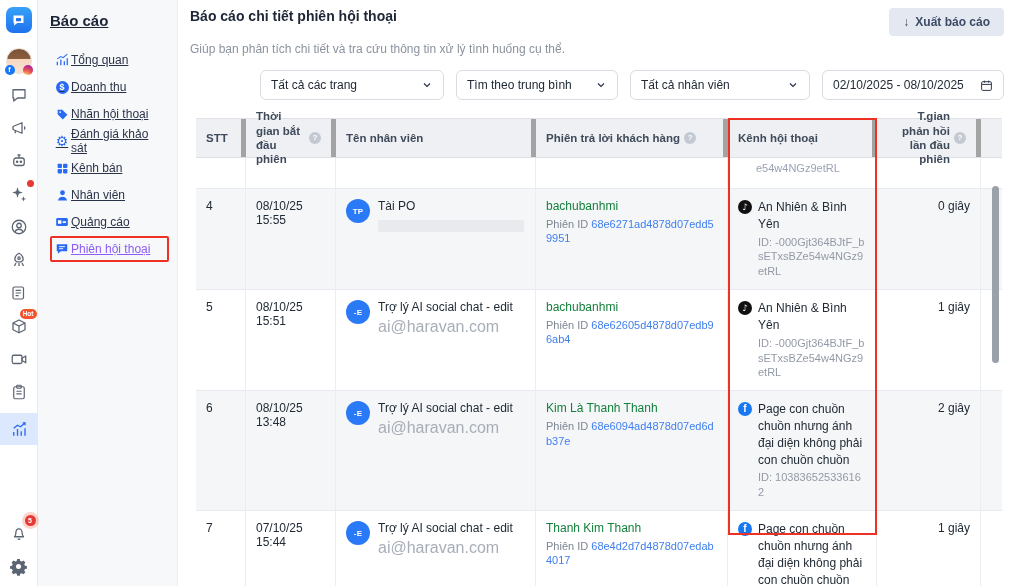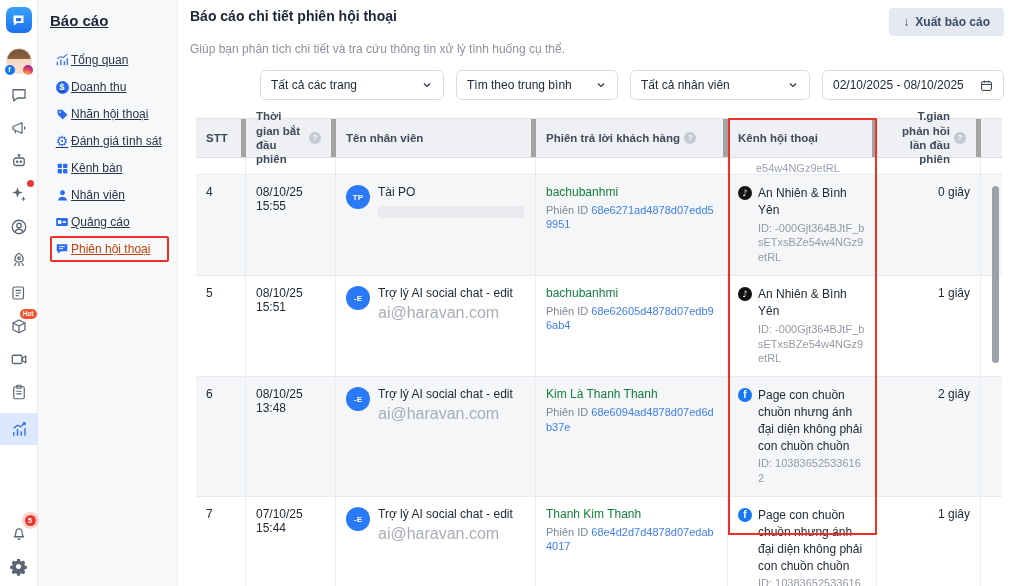--- a/index.html
+++ b/index.html
@@ -27,21 +27,21 @@
     color:#fff; font-size:7px; font-weight:bold; display:flex; align-items:center; justify-content:center;
     box-shadow:0 0 0 3px rgba(244,83,46,.25); }
   .spacer { flex:1 1 auto; }
 
   
   .sidebar { width:140px; height:586px; background:#f7f8fa; border-right:1px solid #eceef2; padding:10px 8px 0 12px; flex:0 0 140px; }
   .sidebar-title { font-size:15px; font-weight:bold; color:#1d2636; margin:2px 0 18px;text-decoration:underline; }
   .side-item { display:flex; align-items:center; gap:2px; height:26px; margin-bottom:1px; font-size:12px; color:#2a3347;
     border:2px solid transparent; border-radius:2px; padding:0 3px; cursor:pointer;text-decoration:underline; }
   .side-item .mini { width:14px; height:14px; flex:0 0 14px; display:flex; align-items:center; justify-content:center; }
-  .side-item.active { color:#c2410c; }
+  .side-item.active { color:#8b5cf6; }
   .side-item.boxed { border-color:#ee3124; }
   .mini svg { display:block; }
   .mini .dollar { width:13px; height:13px; border-radius:50%; background:#2a6af3; color:#fff; font-size:9px; font-weight:bold;
     display:flex; align-items:center; justify-content:center; }
   .mini .gearglyph { color:#2a6af3; font-size:14px; line-height:1; font-family:"DejaVu Sans",sans-serif; }
 
   
   .main { flex:1 1 auto; position:relative; padding:8px 0 0 12px; }
   .main-header { display:flex; justify-content:space-between; align-items:flex-start; padding-right:20px; }
   .page-title { font-size:14px; font-weight:bold; color:#1d2636; }
@@ -77,21 +77,21 @@
   .sess-label { color:#7d8694; }
   .sess-id { color:#4080ee; text-decoration:none; word-break:break-all; cursor:pointer; }
   .ch-icon { width:14px; height:14px; border-radius:50%; flex:0 0 14px; margin-top:1px; position:relative;
     display:flex; align-items:center; justify-content:center; }
   .ch-icon.tiktok { background:#111; color:#fff; font-size:9px; font-family:"DejaVu Sans",sans-serif; }
   .ch-icon.tiktok::after { content:"\266A"; }
   .ch-icon.facebook { background:#1877f2; color:#fff; font-size:10px; font-weight:bold; }
   .ch-icon.facebook::after { content:"f"; margin-top:-1px; }
   .ch-name { font-size:12px; line-height:1.4; color:#212b36; }
   .ch-id { font-size:11px; color:#939aa6; margin-top:2px; line-height:1.35; word-break:break-all; }
-  .trow.partial { height:17px;text-align:right; }
+  .trow.partial { height:31px;text-align:right; }
   .trow.partial .c { padding-top:4px; padding-bottom:4px; }
   .partial-ch-text { font-size:11px; color:#9aa2b4; padding-left:18px; }
   .red-box { position:absolute; left:532px; top:0; width:149px; height:417px; border:2px solid #ee3124;
     pointer-events:none; z-index:7; }
   .vscroll-thumb { position:absolute; right:3px; top:68px; width:7px; height:177px; background:#9ba1a9; border-radius:4px;
     z-index:6; cursor:pointer; }
 </style>
 </head>
 <body>
 
@@ -225,21 +225,21 @@
             <circle cx="7.5" cy="7.5" r="1.6" fill="#fff"></circle>
           </svg>
       </span>
       <span>Nhãn hội thoại</span>
     </div>
 
     <div class="side-item">
       <span class="mini">
           <span class="gearglyph">⚙</span>
         </span>
-      <span>Đánh giá tình sát</span>
+      <span>Đánh giá khảo sát</span>
     </div>
 
     <div class="side-item">
       <span class="mini">
         <svg width="13" height="13" viewBox="0 0 24 24" fill="#2a6af3">
             <rect x="3" y="3" width="8" height="8" rx="1.5"></rect>
             <rect x="13" y="3" width="8" height="8" rx="1.5"></rect>
             <rect x="3" y="13" width="8" height="8" rx="1.5"></rect>
             <rect x="13" y="13" width="8" height="8" rx="1.5"></rect>
           </svg>

